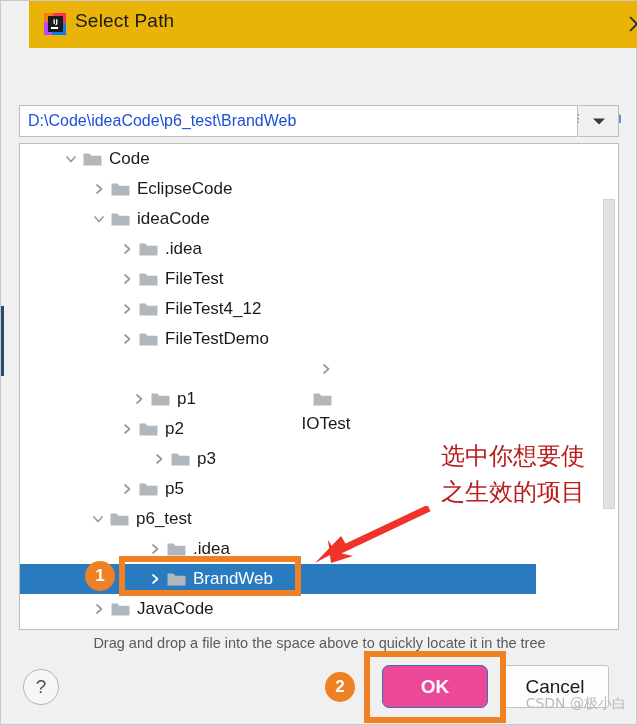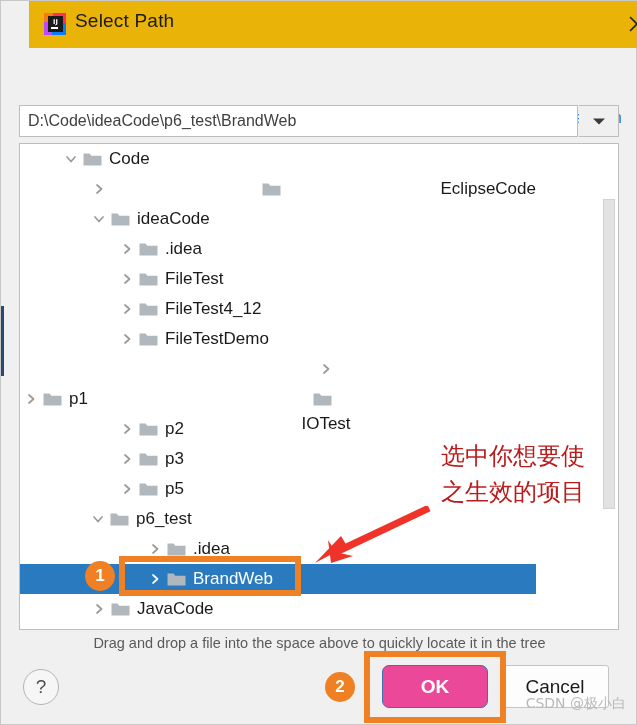--- a/index.html
+++ b/index.html
@@ -94,21 +94,21 @@
     width: 600px; height: 32px;
   }
   #path-field {
     position: absolute;
     left: 0; top: 0;
     width: 559px; height: 32px;
     box-sizing: border-box;
     background: #ffffff;
     border: 1px solid #bdbdbd;
     font-size: 16px;
-    color: #404040;
+    color: #1d4ed8;
     padding: 0 8px;
     line-height: 30px;
     white-space: nowrap;
     overflow: hidden;
     cursor: text;
   }
   #path-dropdown {
     position: absolute;
     left: 560px; top: 0;
     width: 40px; height: 32px;
@@ -395,21 +395,21 @@
               <path d="M2 4 L6 8.5 L10 4" fill="none" stroke="#9a9a9a" stroke-width="1.7" stroke-linecap="round" stroke-linejoin="round"></path>
             </svg>
           </span>
           <span class="folder-ico">
             <svg width="19" height="15" viewBox="0 0 19 15">
               <path d="M0.5 1.5 H6.5 L8.3 3.8 H18.5 V13.5 H0.5 Z" fill="#b0b7bd"></path>
             </svg>
           </span>
           <span class="tree-label">Code</span>
         </div>
-        <div class="tree-row" style="padding-left: 68px; justify-content: space-between;">
+        <div class="tree-row" style="padding-left: 68px;">
           <span class="twisty">
             <svg width="12" height="12" viewBox="0 0 12 12">
               <path d="M4 2 L8.5 6 L4 10" fill="none" stroke="#9a9a9a" stroke-width="1.7" stroke-linecap="round" stroke-linejoin="round"></path>
             </svg>
           </span>
           <span class="folder-ico">
             <svg width="19" height="15" viewBox="0 0 19 15">
               <path d="M0.5 1.5 H6.5 L8.3 3.8 H18.5 V13.5 H0.5 Z" fill="#b0b7bd"></path>
             </svg>
           </span>
@@ -486,21 +486,21 @@
               <path d="M4 2 L8.5 6 L4 10" fill="none" stroke="#9a9a9a" stroke-width="1.7" stroke-linecap="round" stroke-linejoin="round"></path>
             </svg>
           </span>
           <span class="folder-ico">
             <svg width="19" height="15" viewBox="0 0 19 15">
               <path d="M0.5 1.5 H6.5 L8.3 3.8 H18.5 V13.5 H0.5 Z" fill="#b0b7bd"></path>
             </svg>
           </span>
           <span class="tree-label">IOTest</span>
         </div>
-        <div class="tree-row" style="">
+        <div class="tree-row" style="padding-left: 96px; margin-left: 12px;">
           <span class="twisty">
             <svg width="12" height="12" viewBox="0 0 12 12">
               <path d="M4 2 L8.5 6 L4 10" fill="none" stroke="#9a9a9a" stroke-width="1.7" stroke-linecap="round" stroke-linejoin="round"></path>
             </svg>
           </span>
           <span class="folder-ico">
             <svg width="19" height="15" viewBox="0 0 19 15">
               <path d="M0.5 1.5 H6.5 L8.3 3.8 H18.5 V13.5 H0.5 Z" fill="#b0b7bd"></path>
             </svg>
           </span>
@@ -512,21 +512,21 @@
               <path d="M4 2 L8.5 6 L4 10" fill="none" stroke="#9a9a9a" stroke-width="1.7" stroke-linecap="round" stroke-linejoin="round"></path>
             </svg>
           </span>
           <span class="folder-ico">
             <svg width="19" height="15" viewBox="0 0 19 15">
               <path d="M0.5 1.5 H6.5 L8.3 3.8 H18.5 V13.5 H0.5 Z" fill="#b0b7bd"></path>
             </svg>
           </span>
           <span class="tree-label">p2</span>
         </div>
-        <div class="tree-row" style="padding-left: 96px;">
+        <div class="tree-row" style="padding-left: 96px; margin-left: 32px;">
           <span class="twisty">
             <svg width="12" height="12" viewBox="0 0 12 12">
               <path d="M4 2 L8.5 6 L4 10" fill="none" stroke="#9a9a9a" stroke-width="1.7" stroke-linecap="round" stroke-linejoin="round"></path>
             </svg>
           </span>
           <span class="folder-ico">
             <svg width="19" height="15" viewBox="0 0 19 15">
               <path d="M0.5 1.5 H6.5 L8.3 3.8 H18.5 V13.5 H0.5 Z" fill="#b0b7bd"></path>
             </svg>
           </span>

